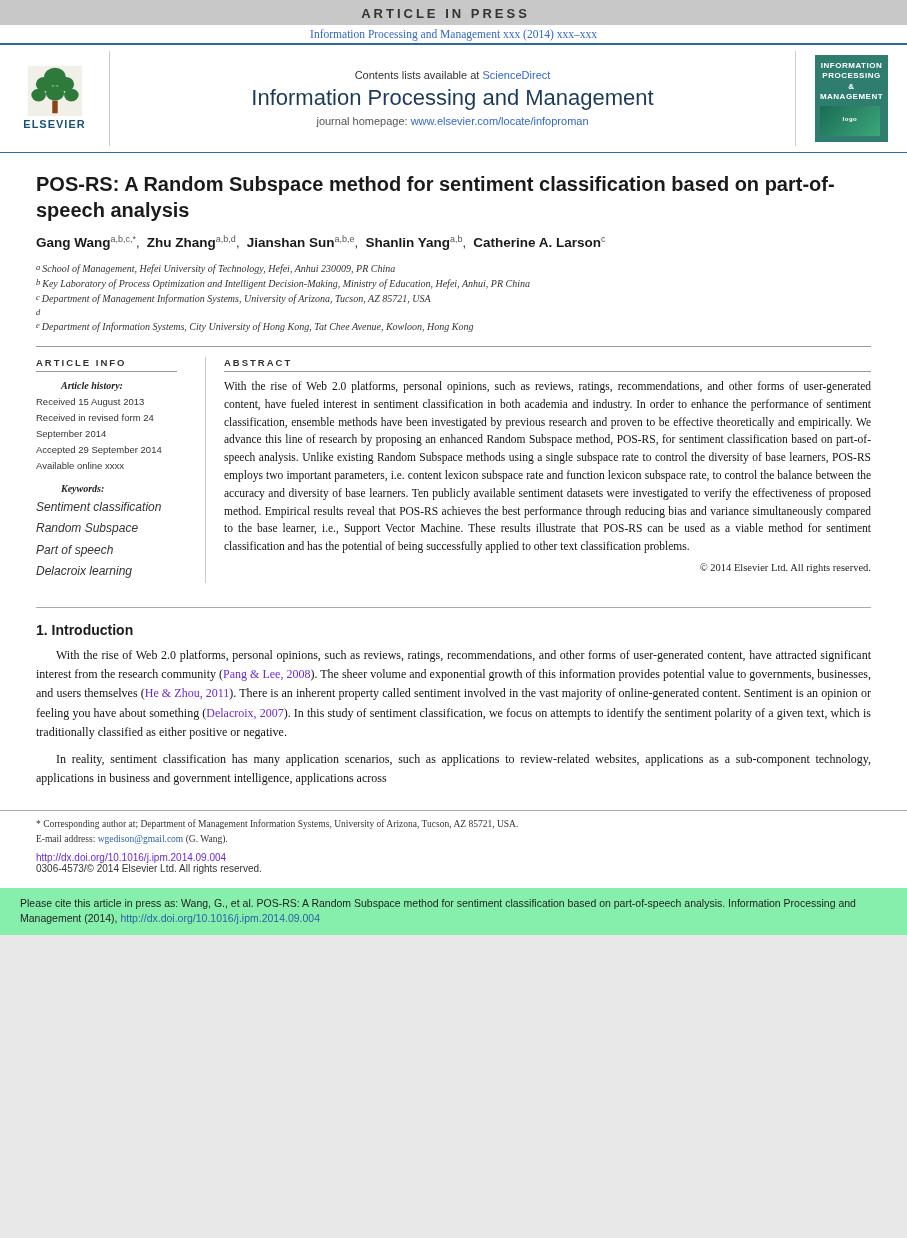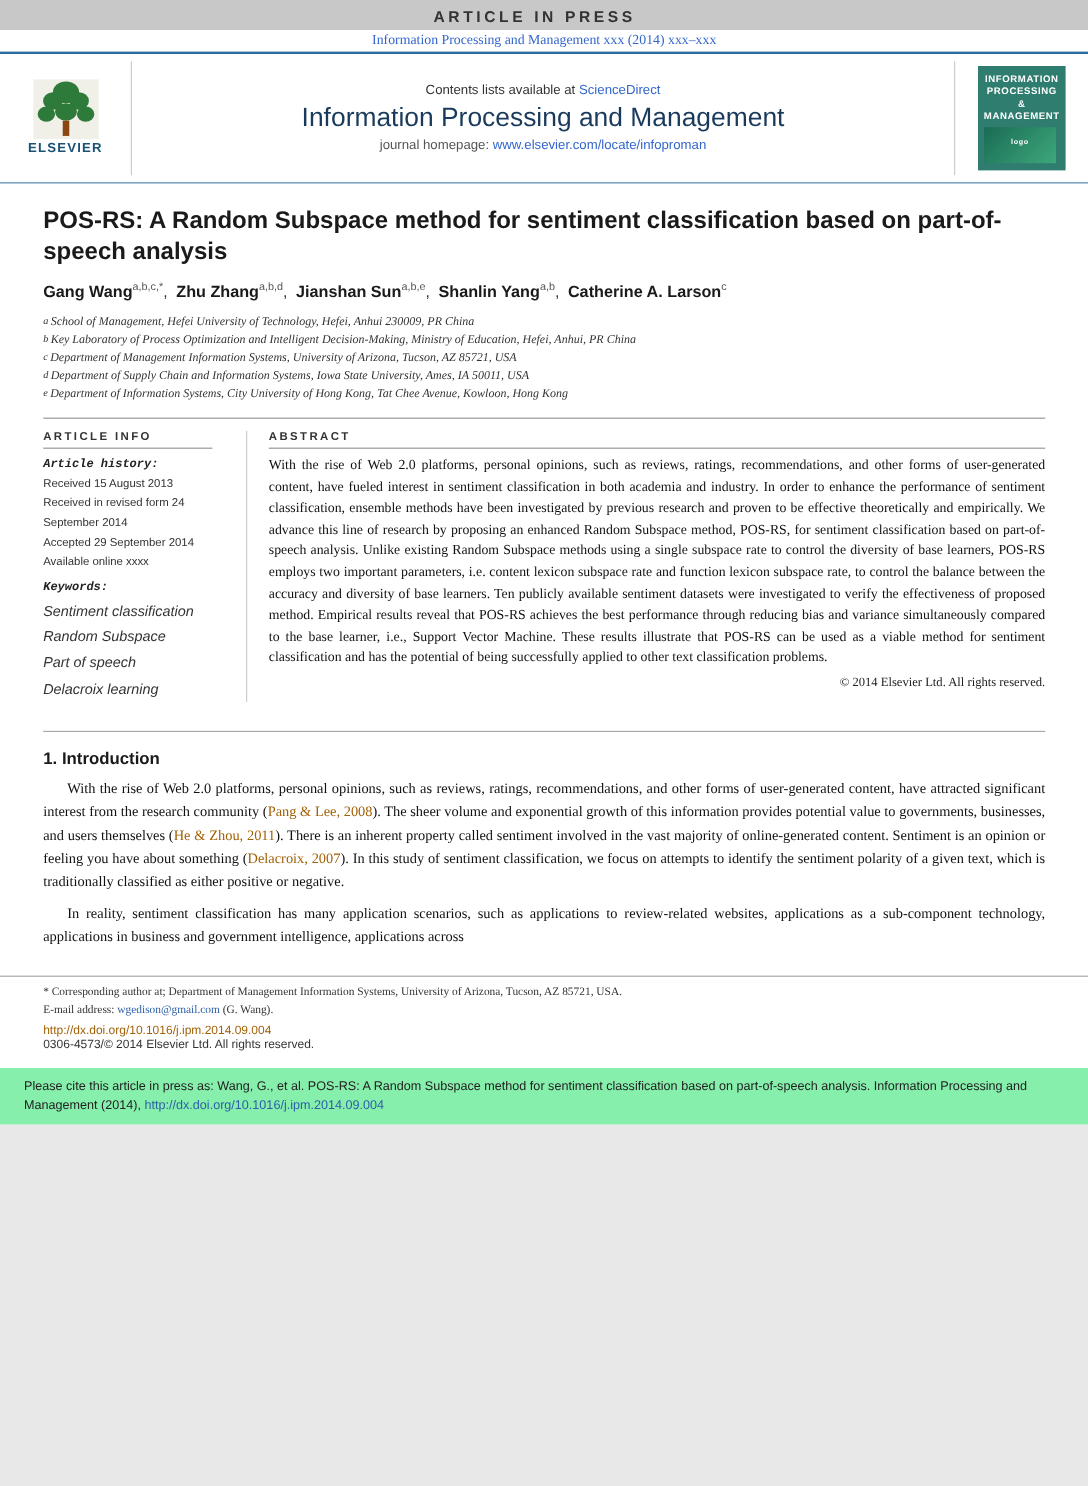--- a/index.html
+++ b/index.html
@@ -188,21 +188,22 @@
       padding-bottom: 3px;
       margin-bottom: 6px;
     }
     .info-subsection-title {
       font-size: 10px;
       font-weight: bold;
       font-style: italic;
       color: #222;
       margin-bottom: 3px;
       margin-top: 8px;
-      font-family: Liberation Mono, monospace;
+      font-family: Liberation Serif, serif;
+      margin-left: 25px;
     }
     .info-dates {
       font-size: 9.5px;
       color: #333;
       line-height: 1.7;
     }
     .keywords-list {
       font-size: 12px;
       color: #333;
       line-height: 1.8;
@@ -246,21 +247,21 @@
     .intro-text {
       font-size: 12px;
       line-height: 1.6;
       text-align: justify;
       color: #111;
       text-indent: 20px;
       margin-bottom: 8px;
       font-family: "Times New Roman", serif;
     }
     .link-text {
-      color: #a16207;
+      color: #6d28d9;
       text-decoration: none;
     }
     
     .footnote-section {
       padding: 6px 36px 4px 36px;
       border-top: 1px solid #aaa;
       margin-top: 14px;
     }
     .footnote-text {
       font-size: 9.5px;
@@ -364,21 +365,20 @@
       <div class="affiliation-line">
         <span class="aff-sup">b</span>
           <span>Key Laboratory of Process Optimization and Intelligent Decision-Making, Ministry of Education, Hefei, Anhui, PR China</span>
       </div>
       <div class="affiliation-line">
         <span class="aff-sup">c</span>
           <span>Department of Management Information Systems, University of Arizona, Tucson, AZ 85721, USA</span>
       </div>
       <div class="affiliation-line">
         <span class="aff-sup">d</span>
-          <span>Department of Supply Chain and Information Systems, Iowa State University, Ames, IA 50011, USA</span>
       </div>
       <div class="affiliation-line">
         <span class="aff-sup">e</span>
           <span>Department of Information Systems, City University of Hong Kong, Tat Chee Avenue, Kowloon, Hong Kong</span>
       </div>
     </div>
 
     <div class="two-col">
 
       <div class="col-left article-info-section">

